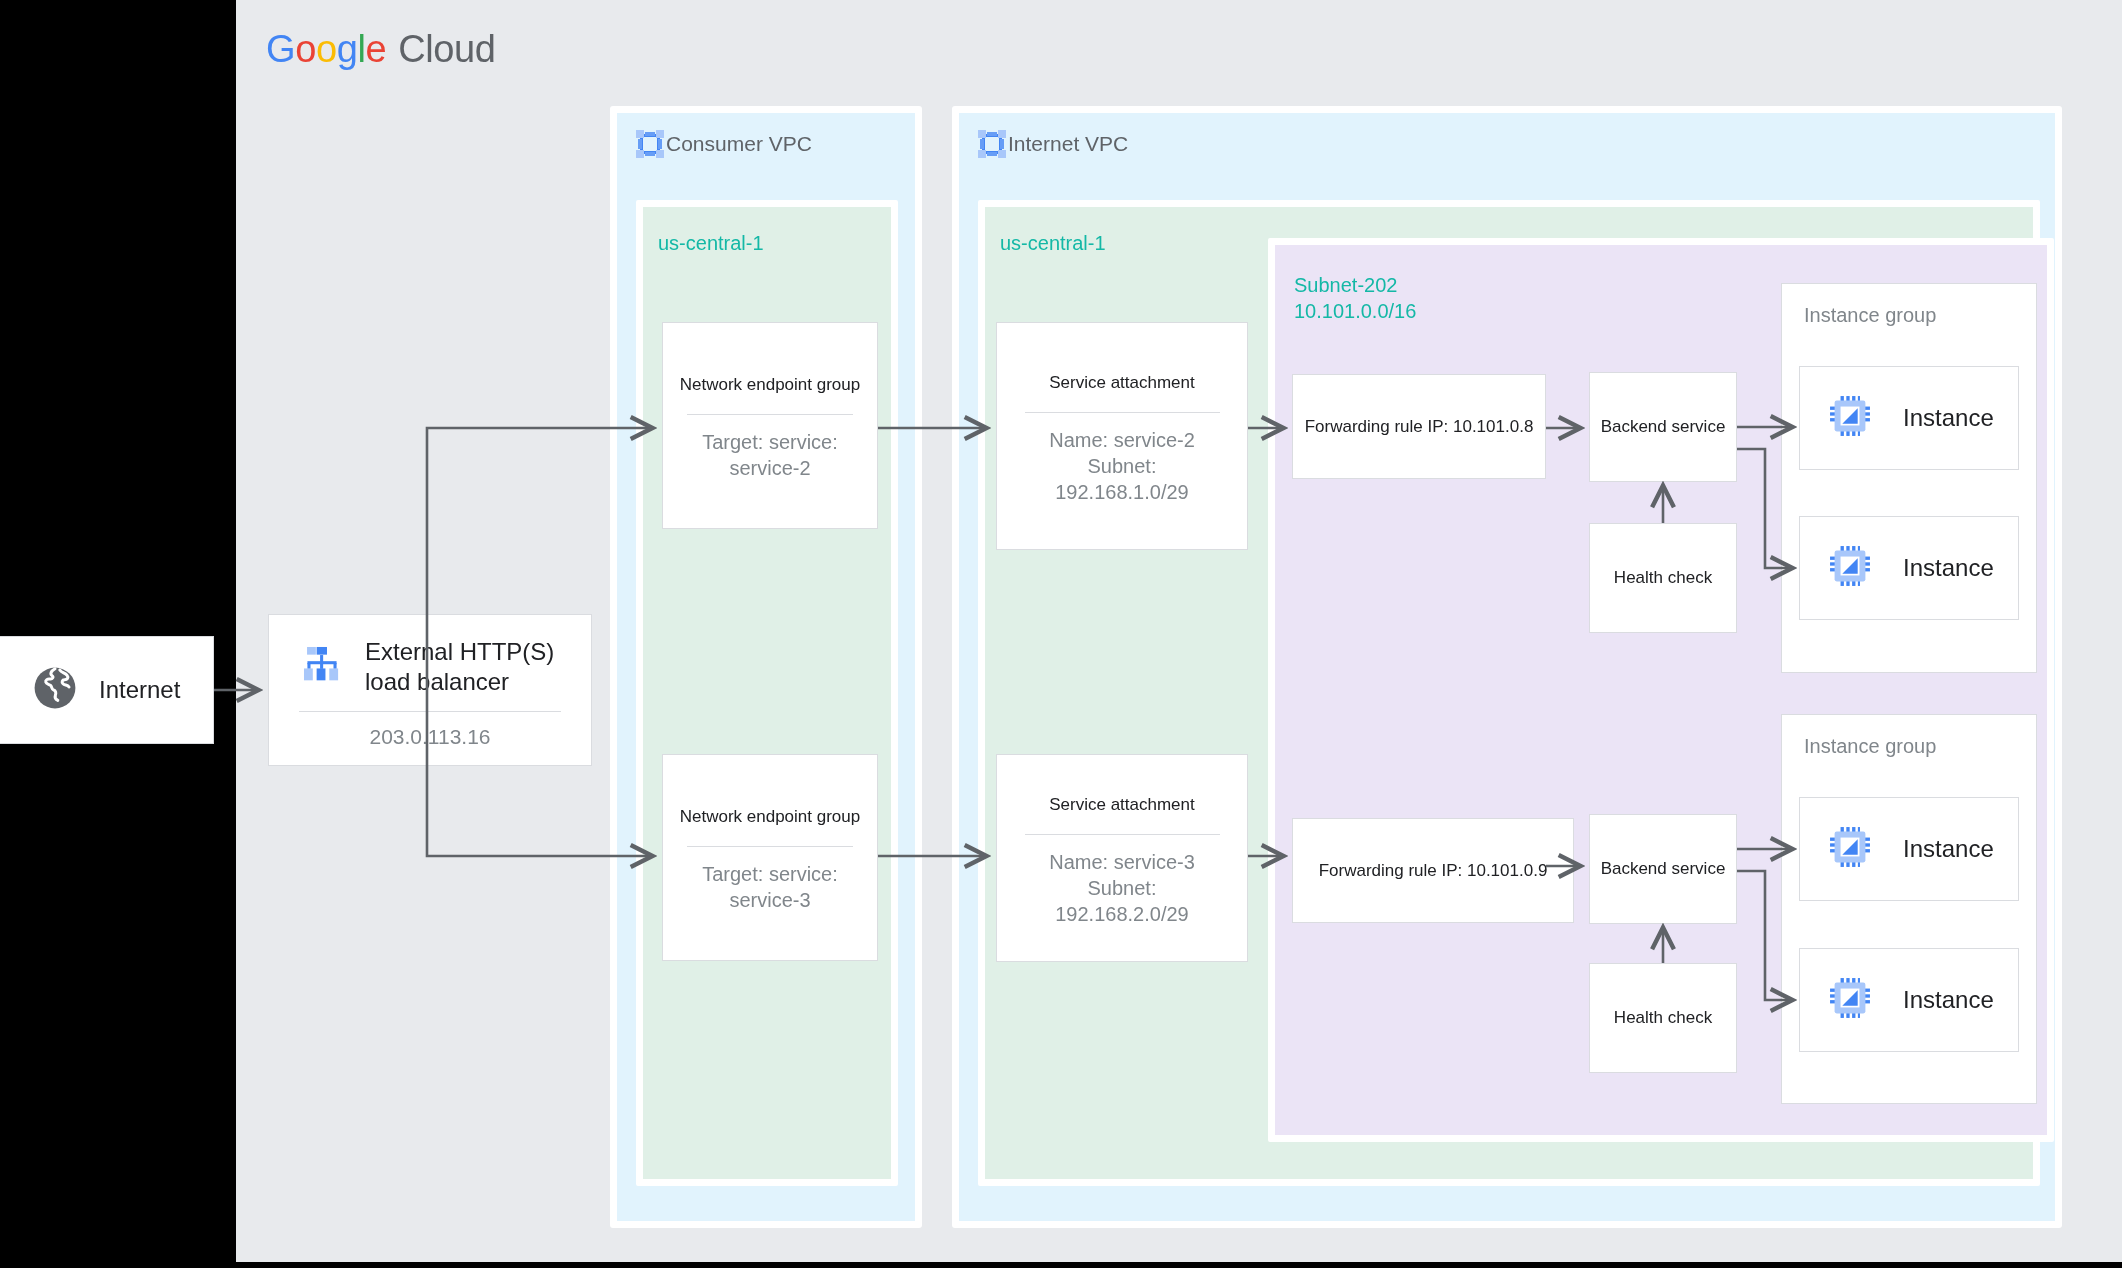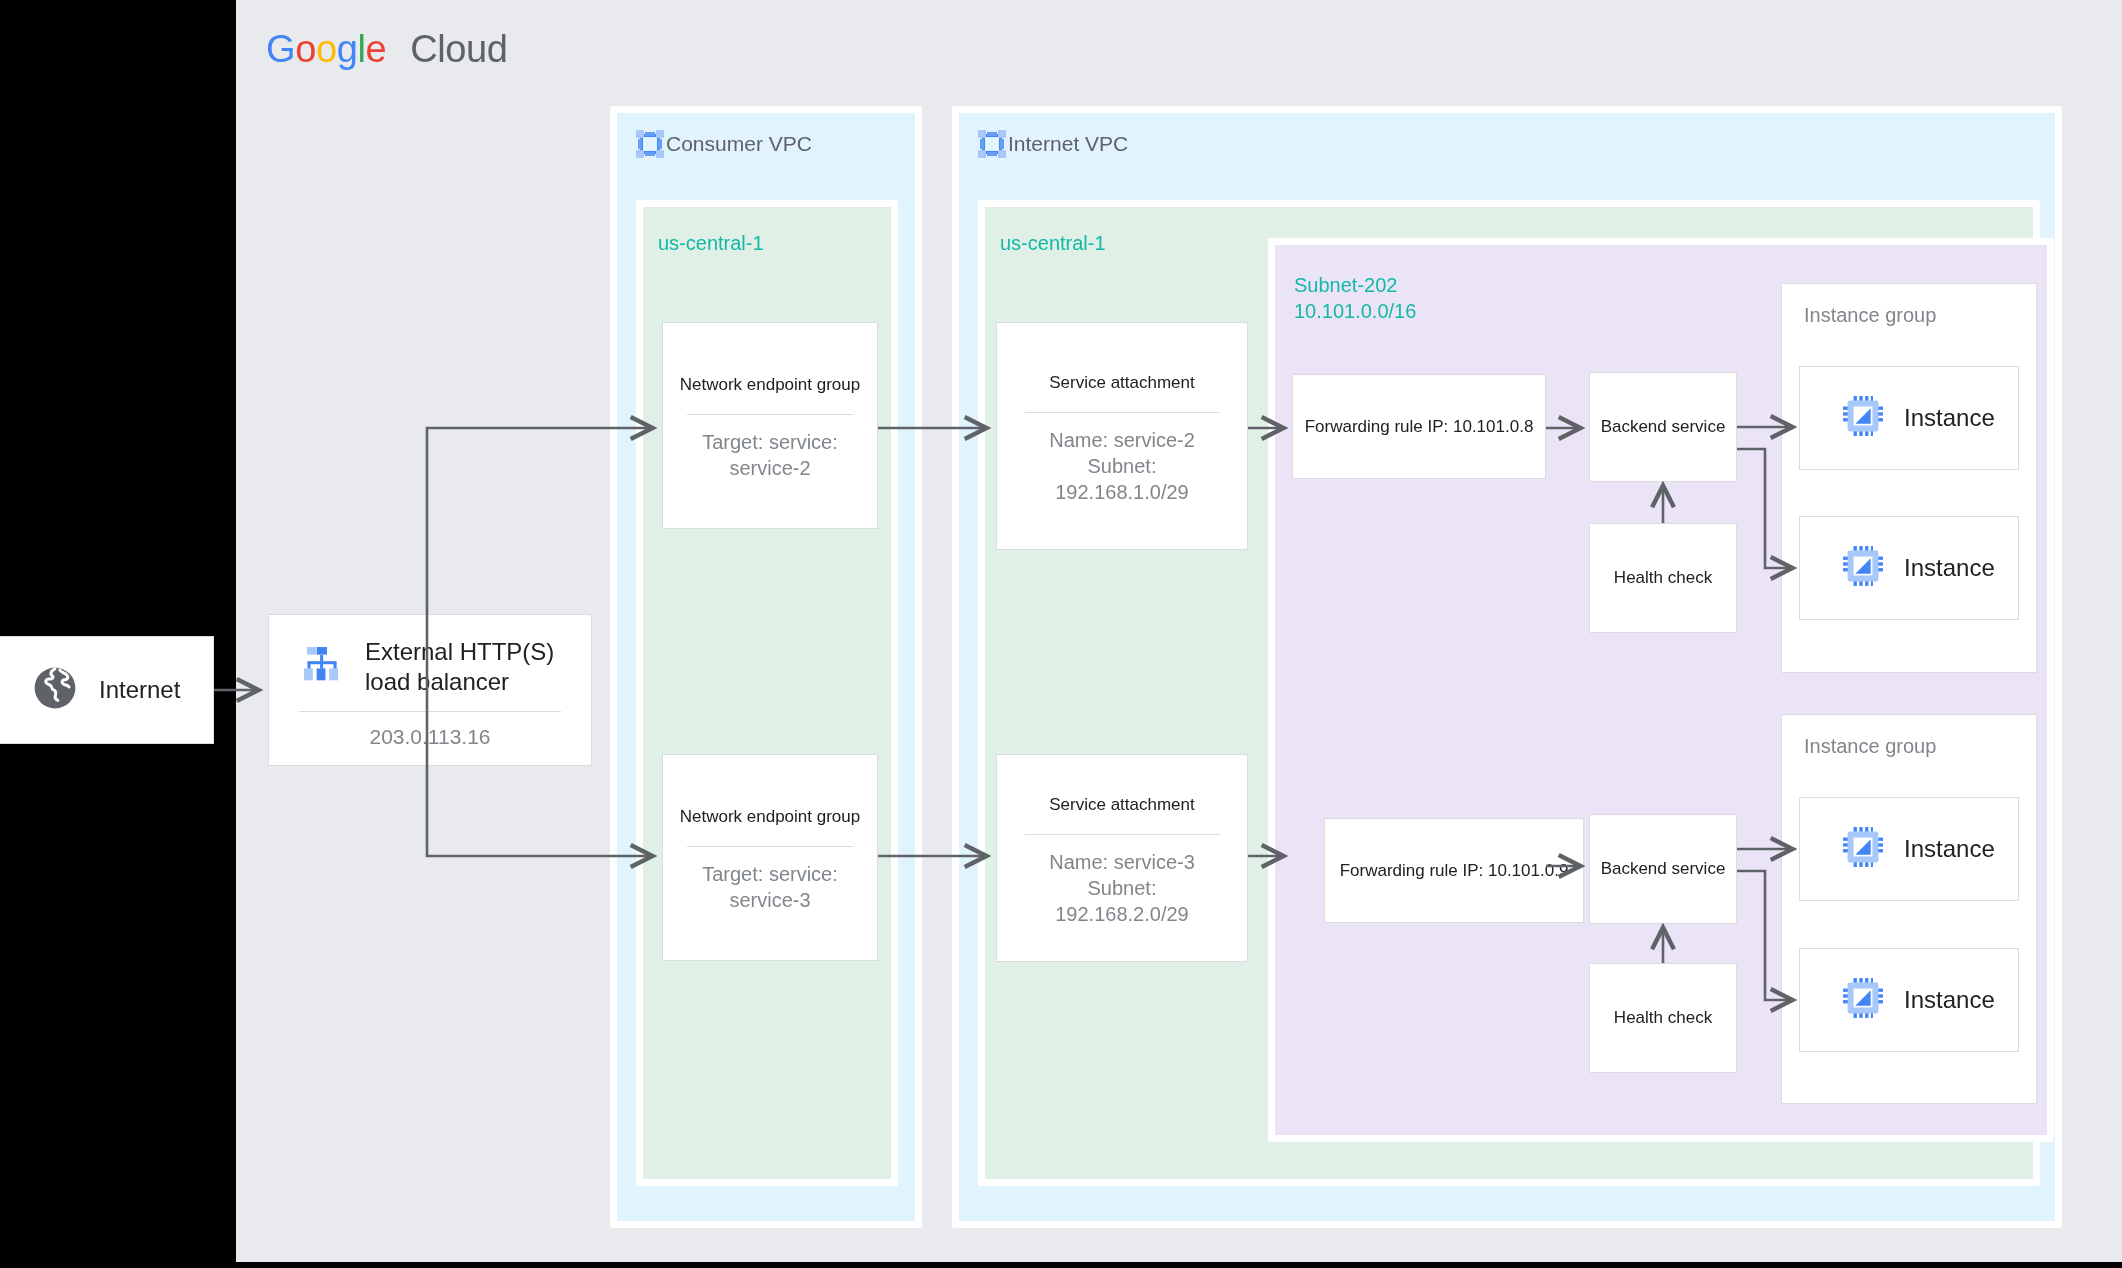--- a/index.html
+++ b/index.html
@@ -12,21 +12,21 @@
 
   
   .black-band{position:absolute;left:0;top:0;width:236px;height:1268px;background:#000;}
   .gcp-canvas{position:absolute;left:236px;top:0;width:1886px;height:1262px;background:#E8EAED;}
   .bottom-rule{position:absolute;left:236px;top:1262px;width:1886px;height:6px;background:#000;}
 
   
   .logo{position:absolute;left:266px;top:28px;font-size:38px;letter-spacing:-.4px;
         font-family:"Liberation Sans","DejaVu Sans",sans-serif;white-space:nowrap;}
   .logo span{font-weight:400;}
-  .logo .cloud{color:#5F6368;margin-left:24px;}
+  .logo .cloud{color:#5F6368;margin-left:12px;}
 
   
   .panel{position:absolute;box-sizing:border-box;}
   .vpc{background:#E1F3FD;border:7px solid #fff;border-radius:3px;}
   .region{background:#E0F0E7;border:7px solid #fff;border-radius:2px;}
   .subnet{background:#EBE4F6;border:7px solid #fff;border-radius:2px;}
 
   .panel-label{position:absolute;color:#14b8a6;font-size:20px;line-height:26px;white-space:pre-line;}
 
   .vpc-head{position:absolute;display:flex;align-items:center;gap:2px;}
@@ -60,21 +60,21 @@
   .lb{position:absolute;left:268px;top:614px;width:324px;height:152px;background:#fff;border:1px solid #DADCE0;box-sizing:border-box;}
   .lb .row{display:flex;align-items:center;gap:20px;padding:22px 0 0 30px;}
   .lb .txt{color:#202124;font-size:24px;line-height:30px;}
   .lb .hr{width:262px;height:1px;background:#DADCE0;margin:14px auto 0 auto;}
   .lb .ip{color:#80868B;font-size:21px;text-align:center;margin-top:13px;}
 
   
   .ig{position:absolute;box-sizing:border-box;background:#fff;border:1px solid #DADCE0;}
   .ig .lbl{color:#80868B;font-size:20px;position:absolute;left:22px;top:20px;}
   .inst{position:absolute;box-sizing:border-box;border:1px solid #DADCE0;background:#fff;
-        display:flex;align-items:center;gap:20px;padding-left:42px;}
+        display:flex;align-items:center;gap:32px;padding-left:29px;}
   .inst .txt{color:#202124;font-size:24px;}
 
   
   svg.wires{position:absolute;left:0;top:0;width:2122px;height:1268px;pointer-events:none;}
 </style>
 </head>
 <body>
 
 <div id="stage">
 
@@ -154,21 +154,21 @@
     <div class="divider"></div>
     <div class="sub">Name: service-3
 Subnet:
 192.168.2.0/29</div>
   </div>
 
   <div class="card" style="left:1292px;top:374px;width:254px;height:105px;">
     <div class="title">Forwarding rule
 IP: 10.101.0.8</div>
   </div>
-  <div class="card" style="left:1324px;top:818px;width:260px;height:105px;">
+  <div class="card" style="left:1292px;top:818px;width:282px;height:105px;">
     <div class="title">Forwarding rule
 IP: 10.101.0.9</div>
   </div>
 
   <div class="card" style="left:1589px;top:372px;width:148px;height:110px;">
     <div class="title">Backend
 service</div>
   </div>
   <div class="card" style="left:1589px;top:814px;width:148px;height:110px;">
     <div class="title">Backend

